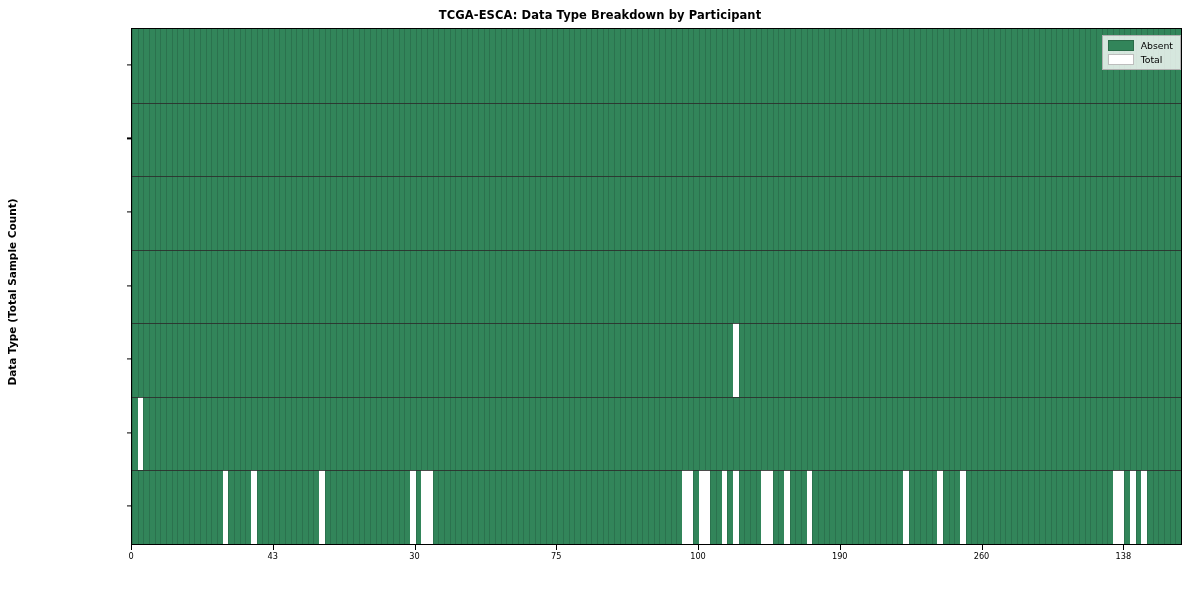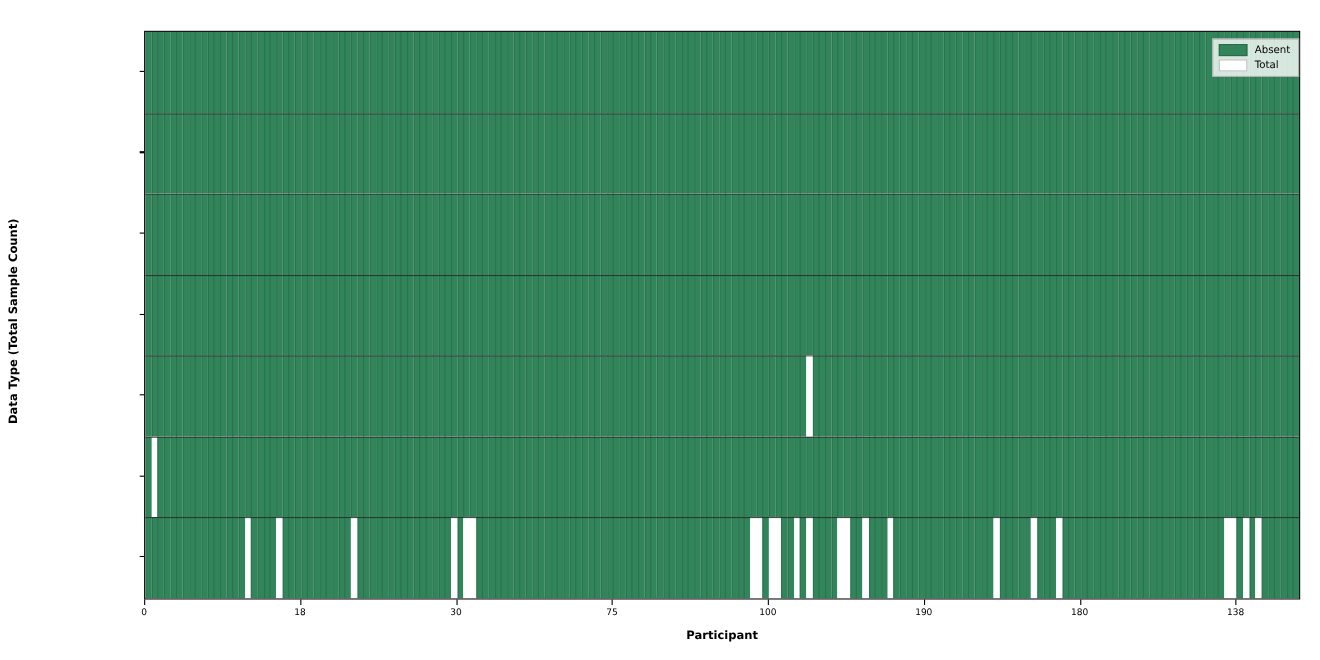--- a/index.html
+++ b/index.html
@@ -121,23 +121,23 @@
   }
   .legend-swatch.present { background: #32855a; border-color: #2a6b48; }
   .legend-swatch.absent  { background: #ffffff; border-color: #bdbdbd; }
   .legend-text { font-size: 9.3px; color: #000000; }
 </style>
 </head>
 <body>
 
 <div id="figure">
 
+  <div id="chart-title">TCGA-ESCA: Data Type Breakdown by Participant</div>
 
   <div id="ylabel">Data Type (Total Sample Count)</div>
-  <div id="xlabel">Participant</div>
 
   <div id="y-axis"></div>
   <div id="x-axis"></div>
 
   <div id="plot-area">
       <div class="row-band" style="top: 0px; height: 73.5714px;">
         <div class="cell present" style="left: 0px; width: 6.02027px;"></div>
         <div class="cell present" style="left: 5.67027px; width: 6.02027px;"></div>
         <div class="cell present" style="left: 11.3405px; width: 6.02027px;"></div>
         <div class="cell present" style="left: 17.0108px; width: 6.02027px;"></div>
@@ -1467,26 +1467,26 @@
 <div class="ytick-mark" style="top: 64.7857px;"></div>
     <div class="ytick-mark" style="top: 138.357px;"></div>
     <div class="ytick-mark" style="top: 211.929px;"></div>
     <div class="ytick-mark" style="top: 285.5px;"></div>
     <div class="ytick-mark" style="top: 359.071px;"></div>
     <div class="ytick-mark" style="top: 432.643px;"></div>
     <div class="ytick-mark" style="top: 506.214px;"></div>
     <div class="xtick-mark" style="left: 131px;"></div>
     <div class="xtick-label" style="left: 131px;">0</div>
     <div class="xtick-mark" style="left: 272.757px;"></div>
-    <div class="xtick-label" style="left: 272.757px;">18</div>
+    <div class="xtick-label" style="left: 272.757px;">43</div>
     <div class="xtick-mark" style="left: 414.514px;"></div>
     <div class="xtick-label" style="left: 414.514px;">30</div>
     <div class="xtick-mark" style="left: 556.27px;"></div>
     <div class="xtick-label" style="left: 556.27px;">75</div>
     <div class="xtick-mark" style="left: 698.027px;"></div>
     <div class="xtick-label" style="left: 698.027px;">100</div>
     <div class="xtick-mark" style="left: 839.784px;"></div>
     <div class="xtick-label" style="left: 839.784px;">190</div>
     <div class="xtick-mark" style="left: 981.541px;"></div>
-    <div class="xtick-label" style="left: 981.541px;">180</div>
+    <div class="xtick-label" style="left: 981.541px;">260</div>
     <div class="xtick-mark" style="left: 1123.3px;"></div>
     <div class="xtick-label" style="left: 1123.3px;">138</div>
   </div>
 
 </body></html>

